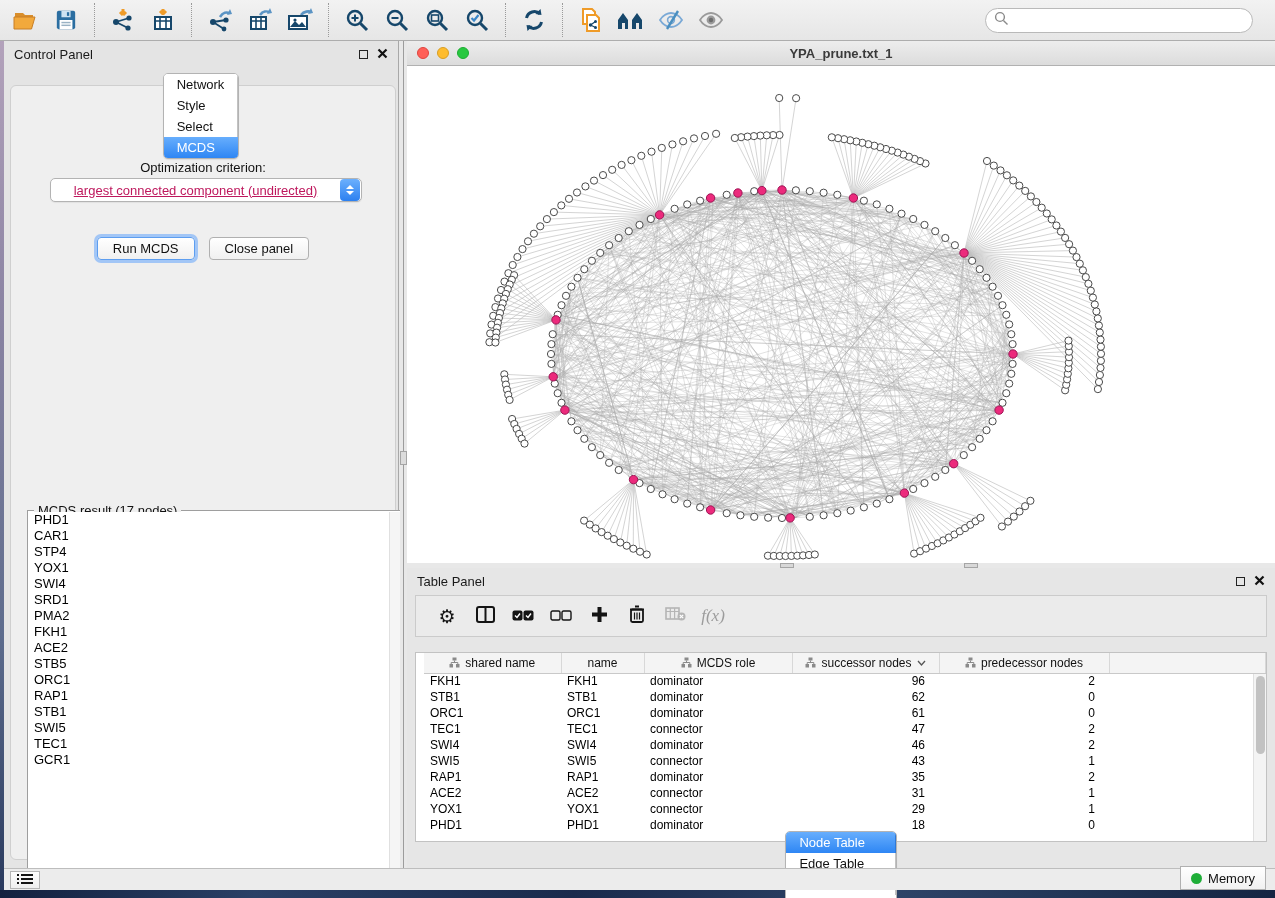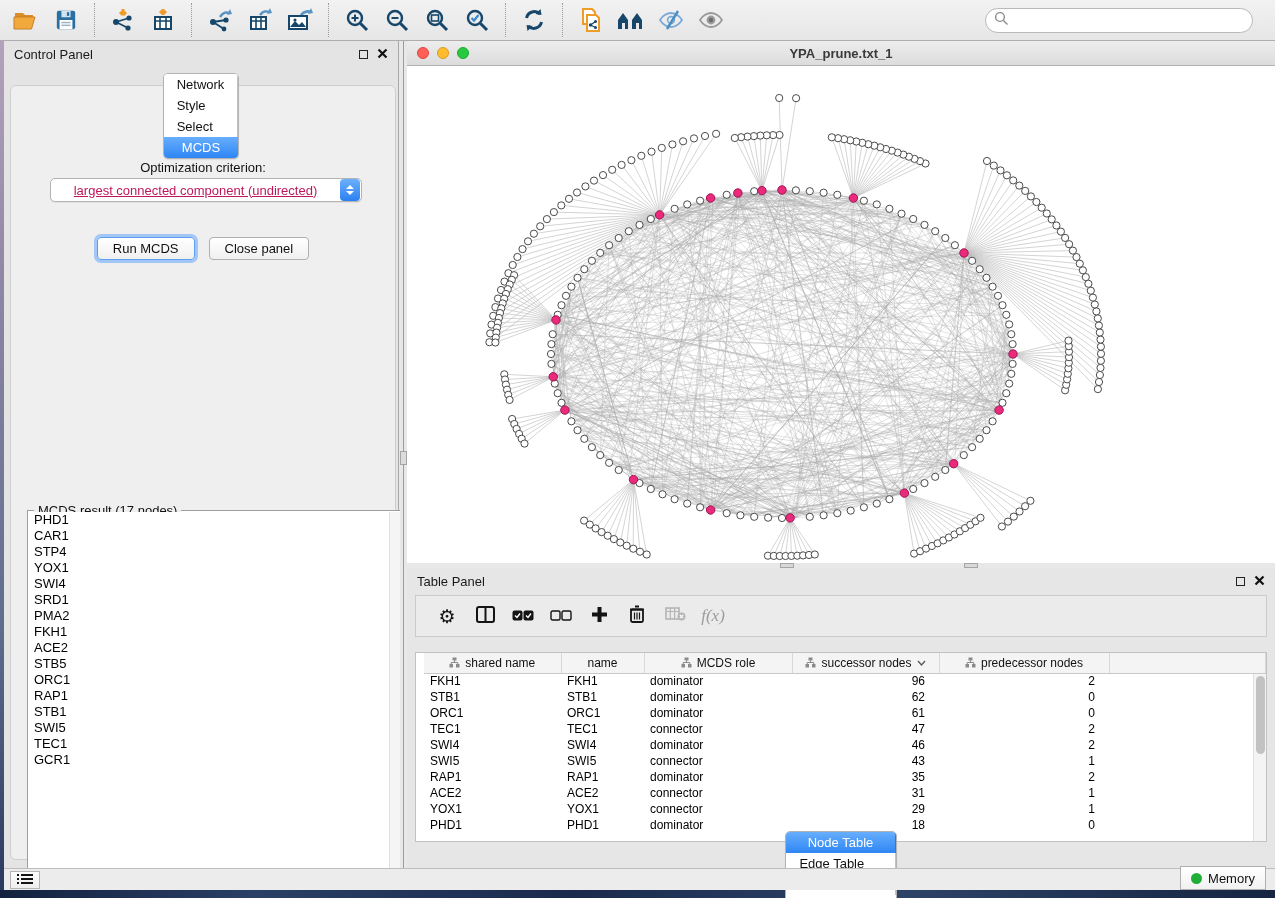--- a/index.html
+++ b/index.html
@@ -36,21 +36,21 @@
   .float-box { width:9px; height:9px; border:1.5px solid #222; display:inline-block; }
   .cp-inner { position:absolute; left:6px; top:44px; width:386px; height:775px;
     background:#efefef; border:1px solid #cfcfcf; border-radius:6px; }
   .tab-row { position:absolute; top:32px; left:0; width:100%; display:flex; justify-content:center; z-index:3; }
   .seg-group { display:flex; background:#fff; border:1px solid #b3b3b3; border-radius:5px; overflow:hidden;
     box-shadow:0 1px 1px rgba(0,0,0,.08);flex-direction:column; }
   .seg { padding:3px 13px; font-size:13px; color:#111; border-right:1px solid #c2c2c2;
     background:#fff; white-space:nowrap; }
   .seg:last-child { border-right:none; }
   .seg.active { background:linear-gradient(#67aefd,#2e86f4); color:#fff;
-    border-right-color:#2e79d8;text-align:center; }
+    border-right-color:#2e79d8; }
   #opt-label { position:absolute; top:74px; width:100%; text-align:center; font-size:13px; color:#111; }
   #criterion-select { position:absolute; top:92px; left:39px; width:312px; height:24px;
     background:#fff; border:1px solid #b3b3b3; border-radius:5px; display:flex; align-items:center;
     box-shadow:0 1px 1px rgba(0,0,0,.06); }
   #criterion-select .sel-text { flex:1; text-align:center; font-size:13px; color:#be185d;text-decoration:underline; }
   #criterion-select .stepper { width:20px; height:22px; margin-right:1px; border-radius:4px;
     background:linear-gradient(#6cb0fd,#2c80f0); display:flex; flex-direction:column;
     align-items:center; justify-content:center; gap:2px; }
   .chev { width:0; height:0; border-left:4px solid transparent; border-right:4px solid transparent; }
   .chev.up { border-bottom:4px solid #fff; }

